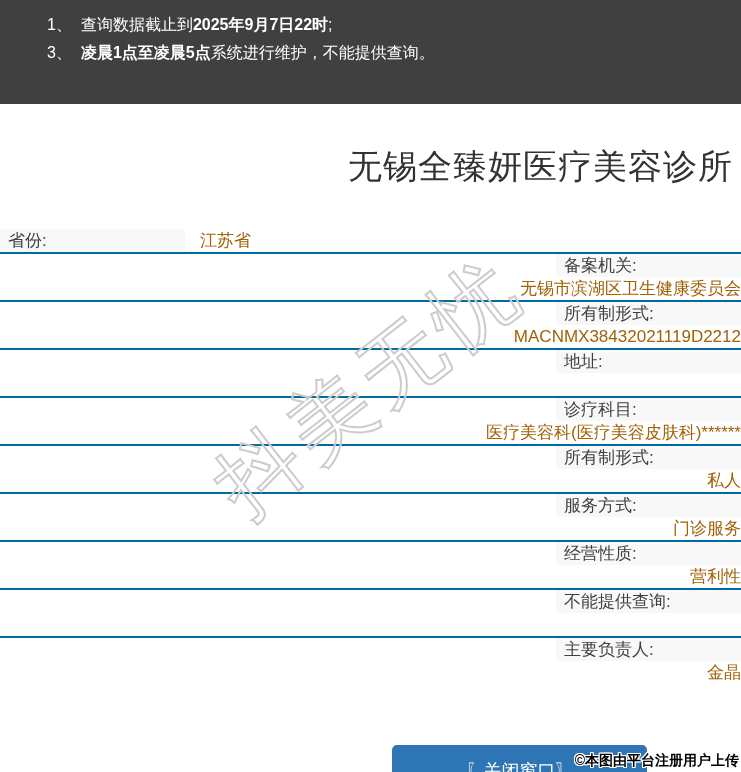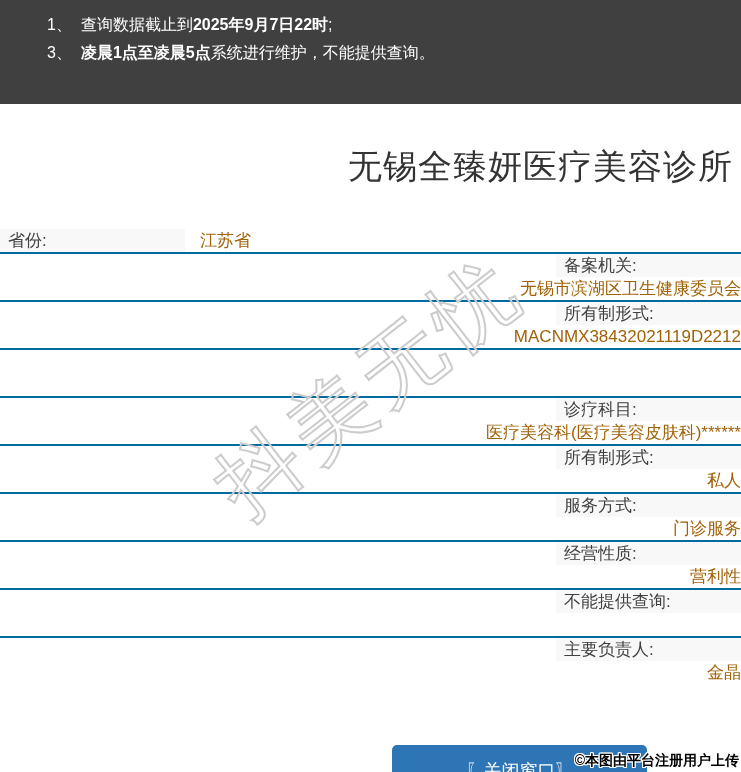--- a/index.html
+++ b/index.html
@@ -71,20 +71,21 @@
   </div>
   <div class="row">
     <div class="label">备案机关:</div>
     <div class="value">无锡市滨湖区卫生健康委员会</div>
   </div>
   <div class="row">
     <div class="label">所有制形式:</div>
     <div class="value">MACNMX38432021119D2212</div>
   </div>
   <div class="row">
+    <div class="label">地址:</div>
   </div>
   <div class="row">
     <div class="label">诊疗科目:</div>
     <div class="value">医疗美容科(医疗美容皮肤科)******</div>
   </div>
   <div class="row">
     <div class="label">所有制形式:</div>
     <div class="value">私人</div>
   </div>
   <div class="row">

